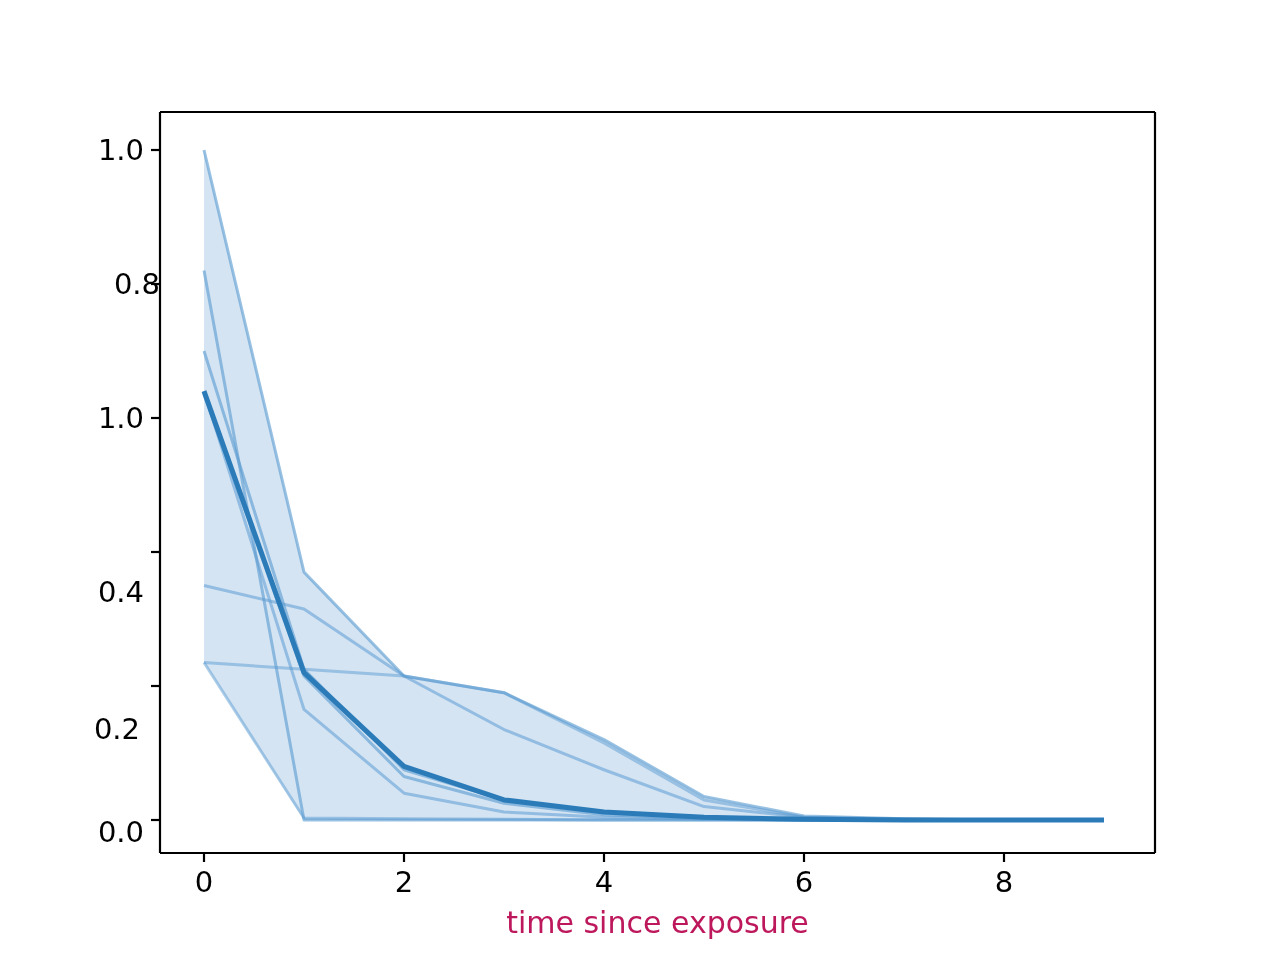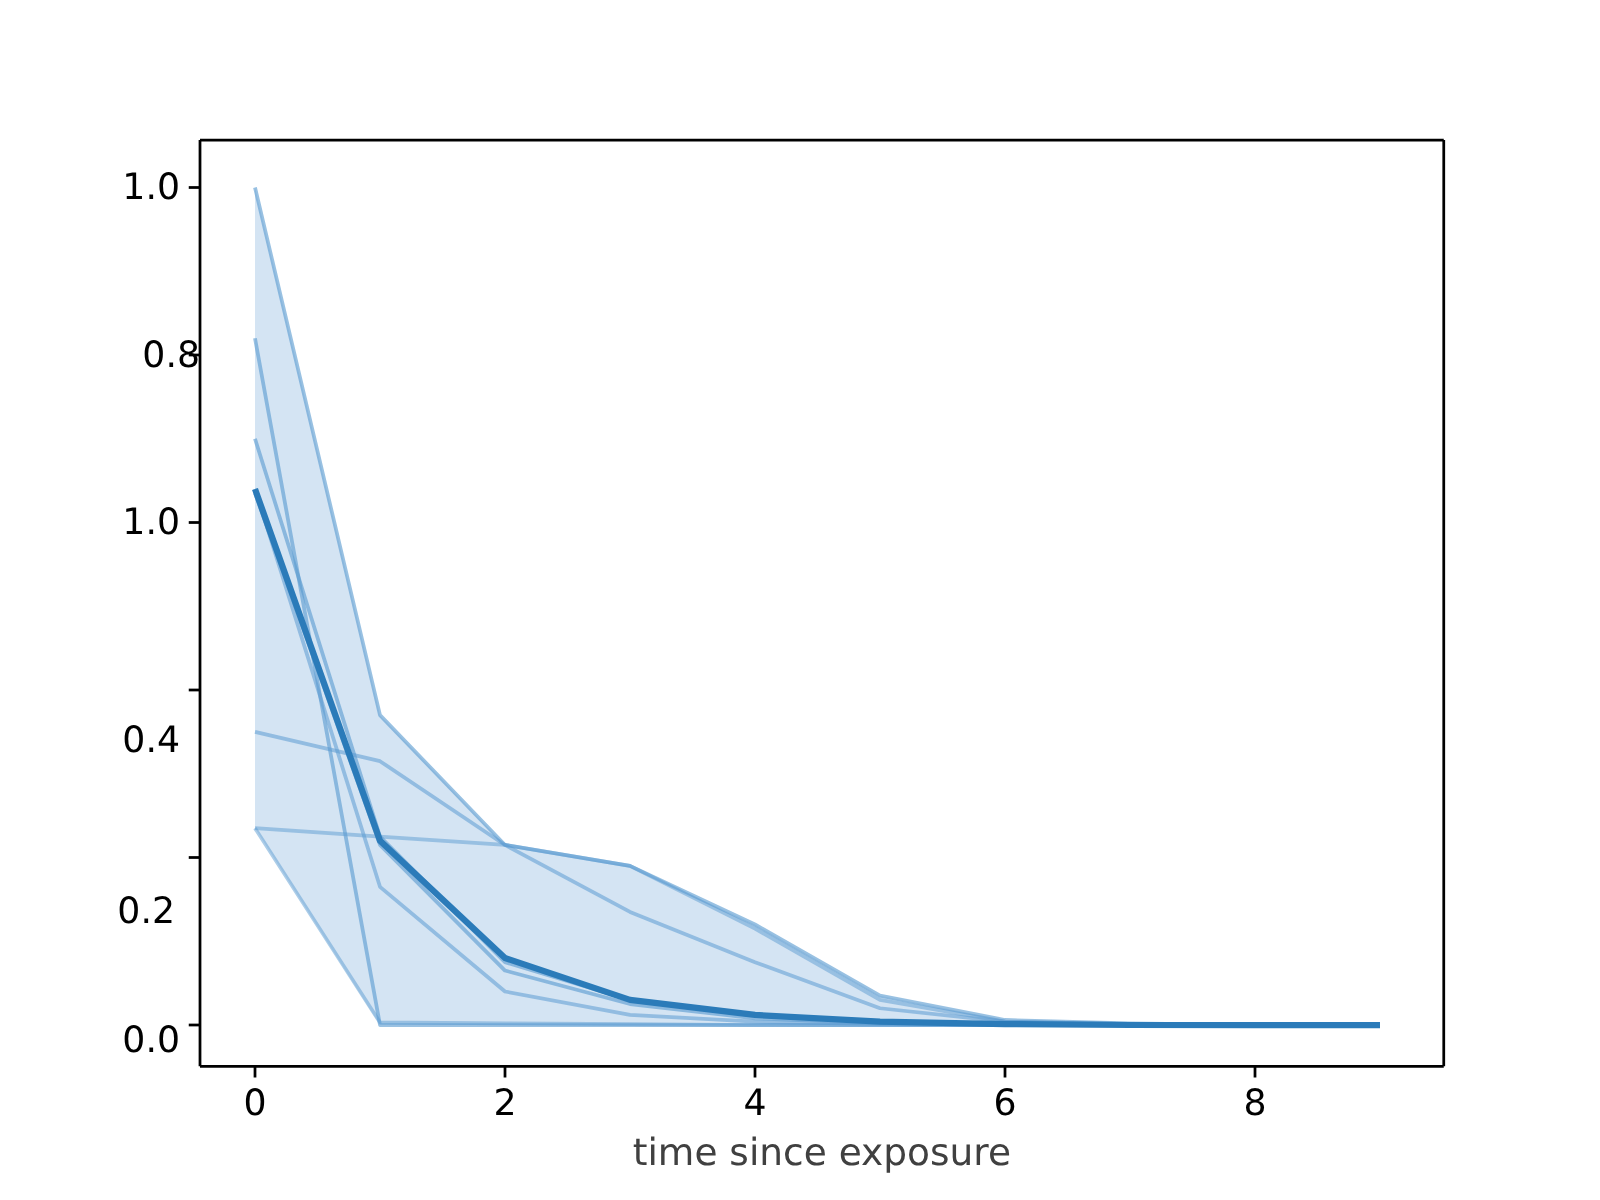--- a/index.html
+++ b/index.html
@@ -39,21 +39,21 @@
     transform: translate(-100%, -50%);
   }
   .xtick-label {
     text-align: center;
     transform: translate(-50%, 0);
   }
   #xlabel {
     position: absolute;
     font-family: "DejaVu Sans", sans-serif;
     font-size: 30px;
-    color: #404040;
+    color: #be185d;
     white-space: nowrap;
     transform: translate(-50%, 0);
   }
 </style>
 </head>
 <body>
 
 <div id="figure">
 
   <svg id="plot-svg" viewBox="0 0 1280 960" preserveAspectRatio="none" xmlns="http://www.w3.org/2000/svg">

